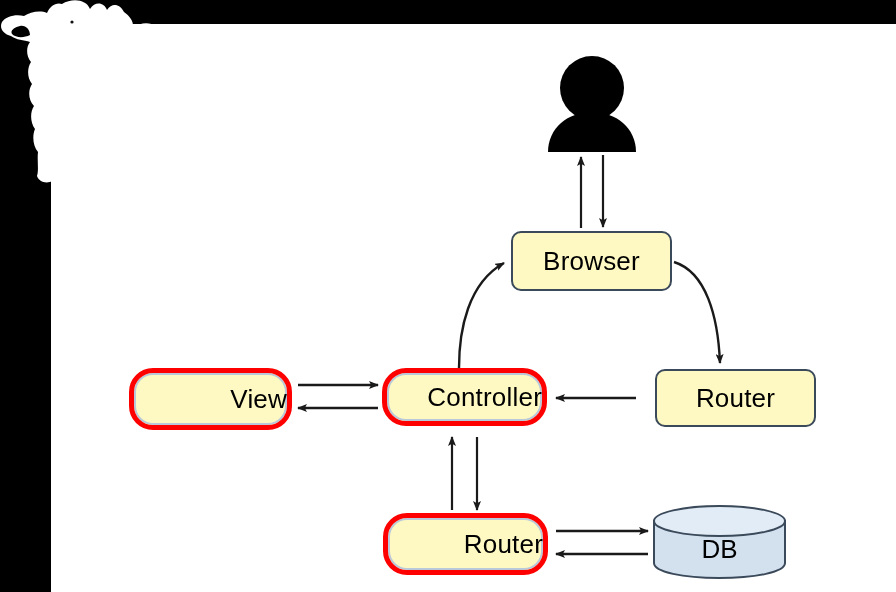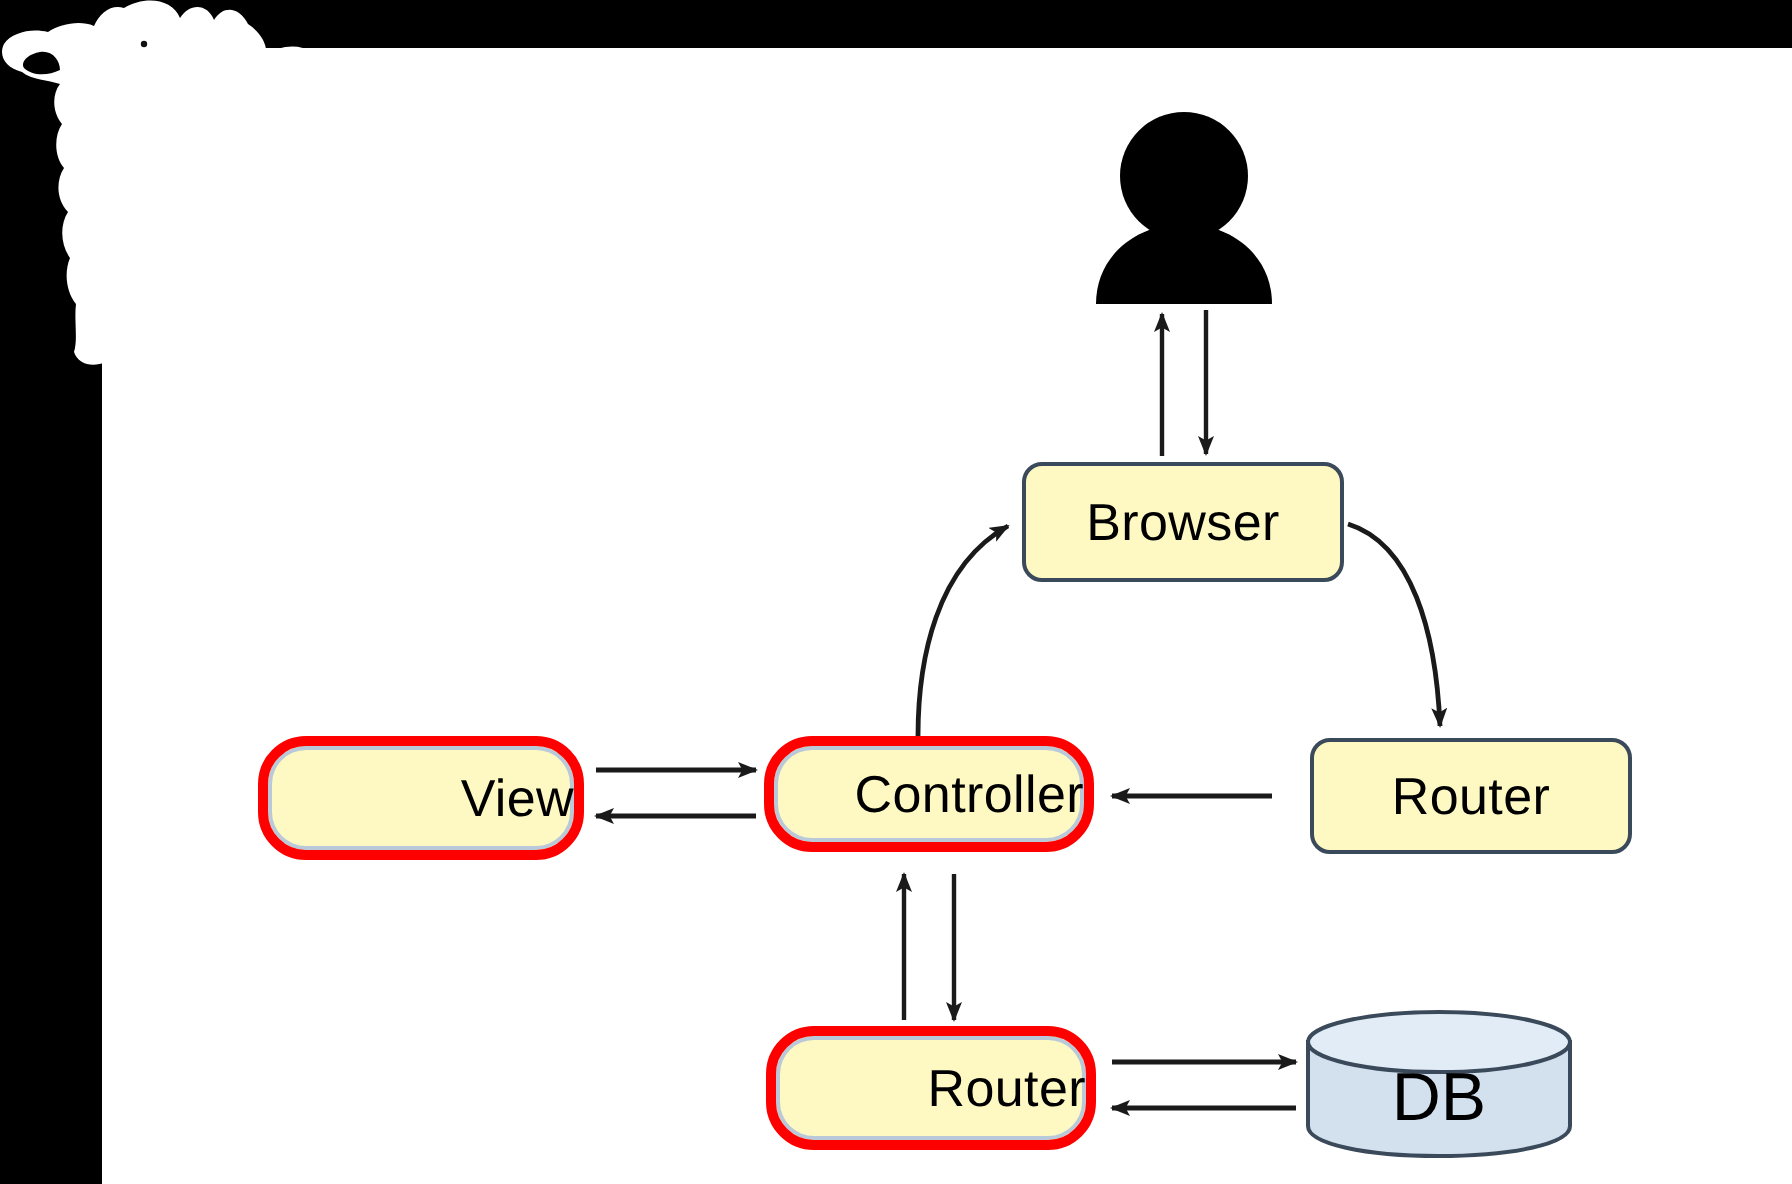--- a/index.html
+++ b/index.html
@@ -56,21 +56,21 @@
   }
   .node-box.highlighted {
     border: 5px solid #ff0000;
     border-radius: 24px;
     box-shadow: inset 0 0 0 2px #b9c9da;
     justify-content: flex-end;
   }
   .db-label {
     position: absolute;
     color: #000000;
-    font-size: 34px;
+    font-size: 26px;
     font-family: "Liberation Sans", sans-serif;
     display: flex;
     align-items: center;
     justify-content: center;
   }
 </style>
 </head>
 <body>
 
 <div id="canvas">

